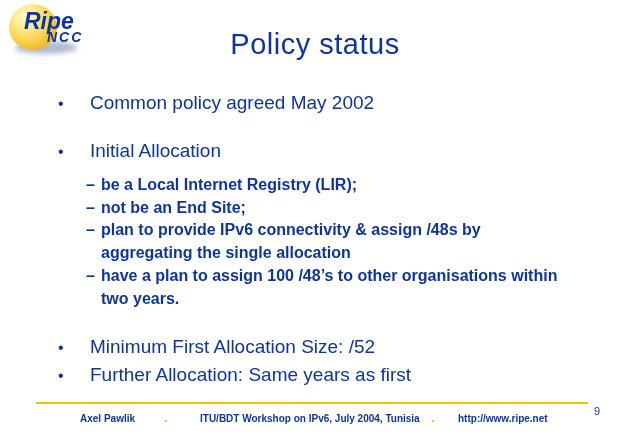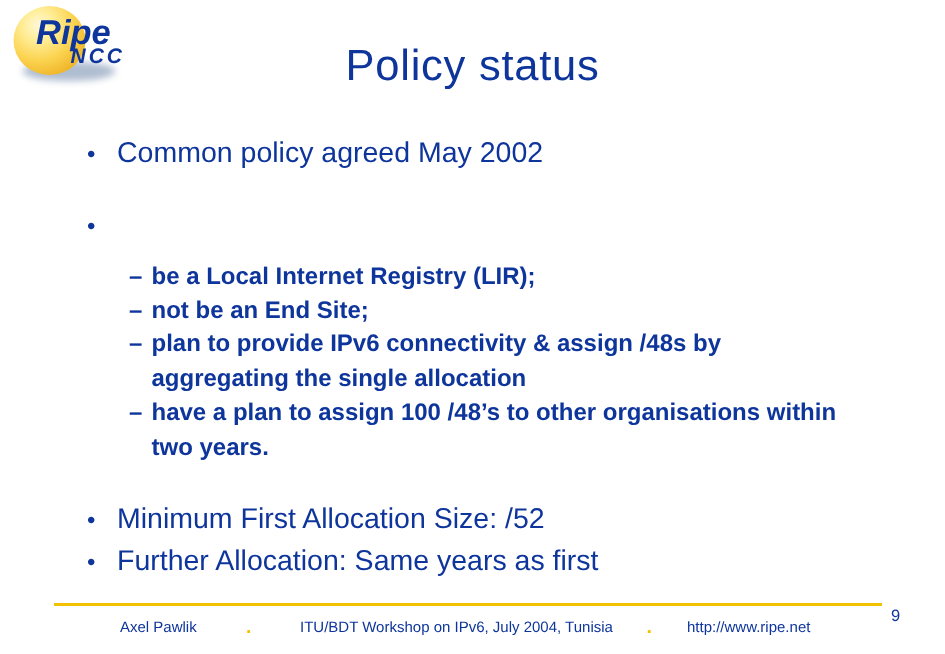--- a/index.html
+++ b/index.html
@@ -34,42 +34,42 @@
   .title {
     position:absolute; left:0; top:28px; width:100%; margin:0;
     text-align:center; font-size:29px; font-weight:normal;
     color:var(--navy,#003399); letter-spacing:0.5px;
   }
 
   
   .bullet { position:absolute; color:var(--navy,#003399); }
   .bullet .marker { position:absolute; left:0; top:0; }
   .l1 { left:58px; font-size:19px; line-height:21px; }
-  .l1 .btext { display:block; margin-left:20px; }
+  .l1 .btext { display:block; margin-left:32px; }
   .l1 .marker { font-size:16px; top:1px; }
   .l2 { left:86px; font-size:16px; font-weight:bold; line-height:23px; width:486px; }
   .l2 .btext { display:block; margin-left:15px; }
 
   .b1 { top:92px; }
   .b2 { top:140px; }
   .b3 { top:173px; }
   .b4 { top:196px; }
   .b5 { top:218px; }
   .b6 { top:264px; }
   .b7 { top:336px; }
   .b8 { top:364px; }
 
   
   .footer-rule {
     position:absolute; left:36px; top:402px; width:552px; height:2px;
     background:var(--gold,#F2C100);
   }
   .footer { position:absolute; left:0; top:413px; width:100%; height:16px;
     font-size:10px; color:var(--navy,#003399); }
-  .footer span { position:absolute; top:0; white-space:nowrap; }
+  .footer span { position:absolute; top:0; white-space:nowrap;font-weight:bold; }
   .f-author { left:80px; }
   .f-dot1   { left:164px; top:-3px !important; color:var(--gold,#F2C100); font-weight:bold; font-size:13px; }
   .f-event  { left:200px; }
   .f-dot2   { left:431px; top:-3px !important; color:var(--gold,#F2C100); font-weight:bold; font-size:13px; }
   .f-url    { left:458px; }
   .pagenum  {
     position:absolute; left:594px; top:405px; font-size:11px;
     color:var(--navy,#003399);
   }
 </style>
@@ -87,20 +87,21 @@
 
   <h1 class="title">Policy status</h1>
 
   <div class="bullet l1 b1">
     <span class="marker">•</span>
     <span class="btext">Common policy agreed May 2002</span>
   </div>
 
   <div class="bullet l1 b2">
     <span class="marker">•</span>
+    <span class="btext">Initial Allocation</span>
   </div>
 
   <div class="bullet l2 b3">
     <span class="marker">–</span>
     <span class="btext">be a Local Internet Registry (LIR);</span>
   </div>
 
   <div class="bullet l2 b4">
     <span class="marker">–</span>
     <span class="btext">not be an End Site;</span>

